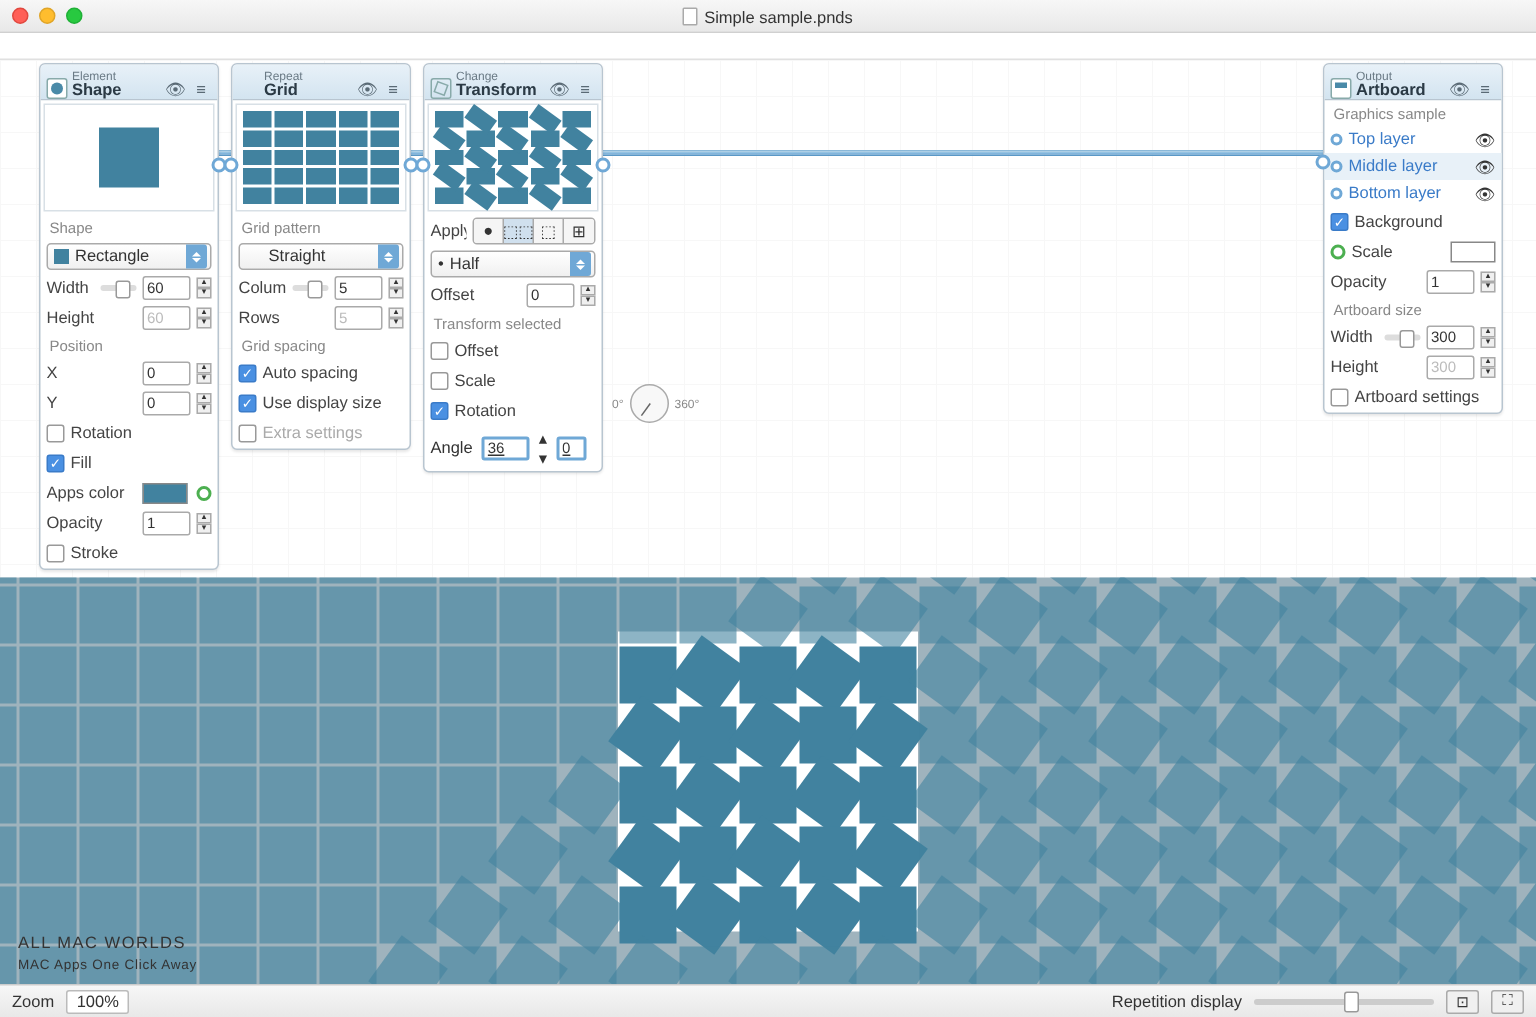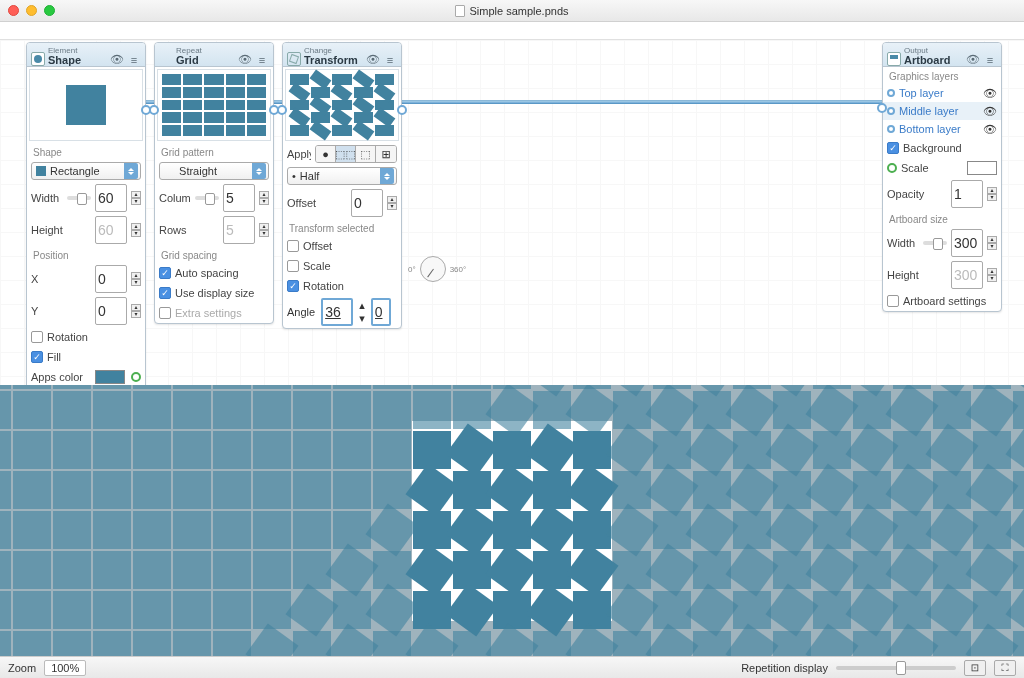--- a/index.html
+++ b/index.html
@@ -53,21 +53,21 @@
 .thumb.trans { padding:4px; }
 .thumb.trans .g { display:grid; grid-template-columns:repeat(5,1fr); grid-template-rows:repeat(5,1fr); gap:2px; width:100%; height:100%; }
 .thumb.trans .g div { background:#41829f; }
 .thumb.trans .g div.r { transform:rotate(36deg); }
 
 .section-label { font-size:10px; color:#888; padding: 4px 6px 2px 6px; }
 .row { display:flex; align-items:center; padding: 2px 4px; gap:4px; min-height:20px; }
 .row label { font-size:11px; color:#444; flex:1; white-space:nowrap; overflow:hidden; }
 .row .spin { display:flex; flex-direction:column; width:10px; }
 .row .spin div { height:7px; border:1px solid #aaa; background:#f0f0f0; font-size:6px; line-height:5px; text-align:center; }
-input.val { width:32px; height:28px; border:1px solid #aaa; border-radius:2px; padding:0 2px; font-size:14px; text-align:left; background:#fff; }
+input.val { width:32px; height:16px; border:1px solid #aaa; border-radius:2px; padding:0 2px; font-size:10px; text-align:left; background:#fff; }
 .select { flex:1; height:18px; border:1px solid #aaa; border-radius:3px; background:linear-gradient(#fff,#f0f0f0); display:flex; align-items:center; padding:0 4px; font-size:11px; position:relative; }
 .select .arr { position:absolute; right:2px; top:0; bottom:0; width:14px; background:#6fa8d6; border-radius:0 2px 2px 0; display:flex; flex-direction:column; align-items:center; justify-content:center; }
 .select .arr::before { content:""; border:3px solid transparent; border-bottom-color:#fff; margin-bottom:1px; }
 .select .arr::after  { content:""; border:3px solid transparent; border-top-color:#fff; }
 .chk { width:12px; height:12px; border:1px solid #999; border-radius:2px; background:#fff; display:inline-flex; align-items:center; justify-content:center; flex-shrink:0; }
 .chk.on { background:#4a90e2; border-color:#3a7bc8; }
 .chk.on::after { content:"✓"; color:#fff; font-size:9px; line-height:9px; }
 .swatch { width:30px; height:14px; border:1px solid #888; background:#41829f; }
 .swatch.white { background:#fff; }
 .port { position:absolute; width:10px; height:10px; border:2px solid #6fa8d6; border-radius:50%; background:#fff; top:62px; }
@@ -401,21 +401,21 @@
     <div class="node" style="left:882px; top:2px; width:120px;">
       <div class="node-header">
         <div class="hicon art"></div>
         <div class="titles">
             <div class="cat">Output</div>
             <div class="name">Artboard</div>
           </div>
         <div class="eye">👁</div>
         <div class="menu">≡</div>
       </div>
-      <div class="section-label">Graphics layers</div>
+      <div class="section-label">Graphics sample</div>
       <div class="layer-row">
           <div class="dot"></div>
           <span class="blue-label">Top layer</span>
           <span style="margin-left:auto">👁</span>
         </div>
       <div class="layer-row sel">
           <div class="dot"></div>
           <span class="blue-label">Middle layer</span>
           <span style="margin-left:auto">👁</span>
         </div>
@@ -681,20 +681,21 @@
         <div class="pat dim" style="left:693px;top:246px;transform:rotate(0deg)"></div>
         <div class="pat dim" style="left:733px;top:246px;transform:rotate(36deg)"></div>
         <div class="pat dim" style="left:773px;top:246px;transform:rotate(0deg)"></div>
         <div class="pat dim" style="left:813px;top:246px;transform:rotate(36deg)"></div>
         <div class="pat dim" style="left:853px;top:246px;transform:rotate(0deg)"></div>
         <div class="pat dim" style="left:893px;top:246px;transform:rotate(36deg)"></div>
         <div class="pat dim" style="left:933px;top:246px;transform:rotate(0deg)"></div>
         <div class="pat dim" style="left:973px;top:246px;transform:rotate(36deg)"></div>
         <div class="pat dim" style="left:1013px;top:246px;transform:rotate(0deg)"></div>
       </div>
+    <div class="watermark"><span>ALL MAC WORLDS</span><span class="sub">MAC Apps One Click Away</span></div>
   </div>
 </div>
 
 <div class="footer">
   <span>Zoom</span>
   <span style="border:1px solid #bbb;padding:1px 6px;border-radius:2px;background:#fff">100%</span>
   <div class="spacer"></div>
   <span>Repetition display</span>
   <div class="slider">
       <div class="h"></div>

